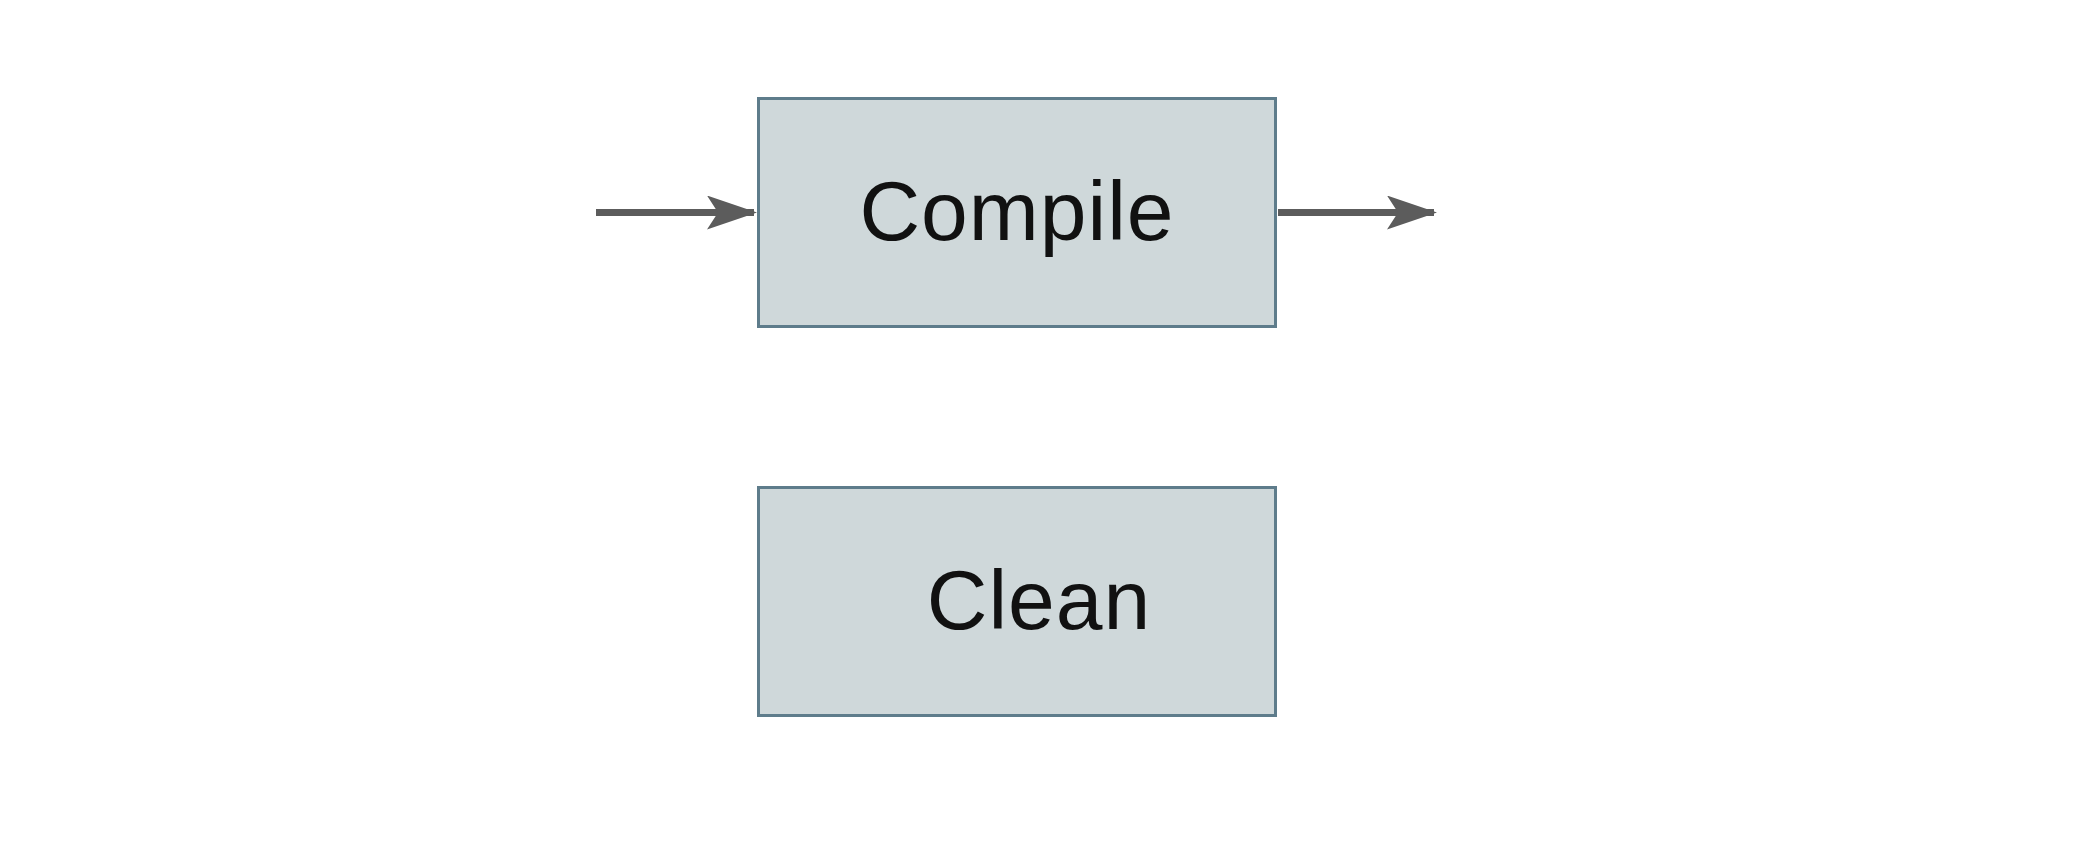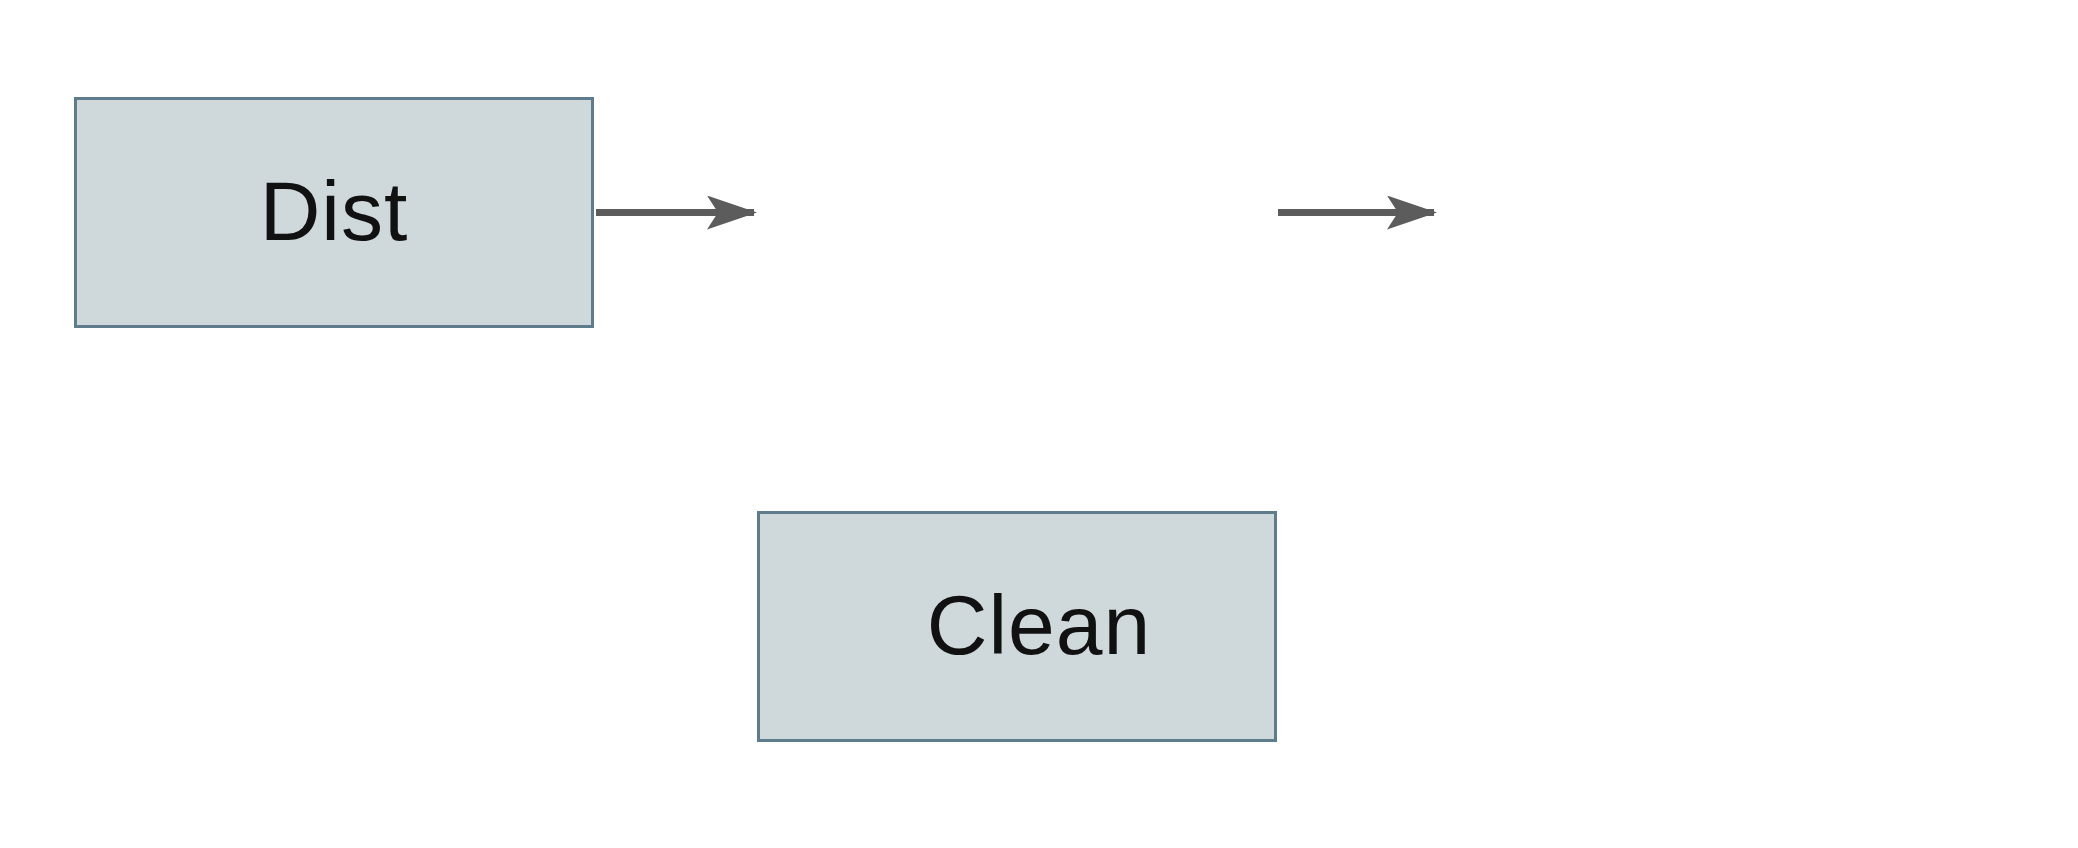--- a/index.html
+++ b/index.html
@@ -31,21 +31,21 @@
     font-size: 84px;
     line-height: 1;
     color: var(--color-text, #111111);
     letter-spacing: 1px;
     white-space: nowrap;
     transform: translateY(-2px);
   }
   #node-dist    { left: 74px;   top: 97px;  }
   #node-compile { left: 757px;  top: 97px;  }
   #node-init    { left: 1437px; top: 97px;  }
-  #node-clean   { left: 757px;  top: 511px; padding-left: 44px; }
+  #node-clean   { left: 757px;  top: 486px; padding-left: 44px; }
   .arrows-layer {
     position: absolute;
     left: 0; top: 0;
     width: 2078px;
     height: 848px;
     pointer-events: none;
   }
   .edge-line {
     stroke: var(--color-arrow, #5c5c5c);
     stroke-width: 7;
@@ -53,24 +53,24 @@
   }
   .arrowhead-shape {
     fill: var(--color-arrow, #5c5c5c);
   }
 </style>
 </head>
 <body>
 
 <div class="canvas">
 
-  <div class="node" id="node-dist">
-    <span class="node-label">Dist</span>
+
+  <div class="node" id="node-compile">
+    <span class="node-label">Compile</span>
   </div>
-
 
 
   <div class="node" id="node-clean">
     <span class="node-label">Clean</span>
   </div>
 
   <svg class="arrows-layer" width="2078" height="848" viewBox="0 0 2078 848" xmlns="http://www.w3.org/2000/svg">
     <defs>
       <marker id="arrowhead" markerUnits="userSpaceOnUse" markerWidth="50" markerHeight="34" viewBox="0 0 50 34" refX="47" refY="17" orient="auto">
         <path class="arrowhead-shape" d="M0,0 L50,17 L0,34 L11,17 Z"></path>

